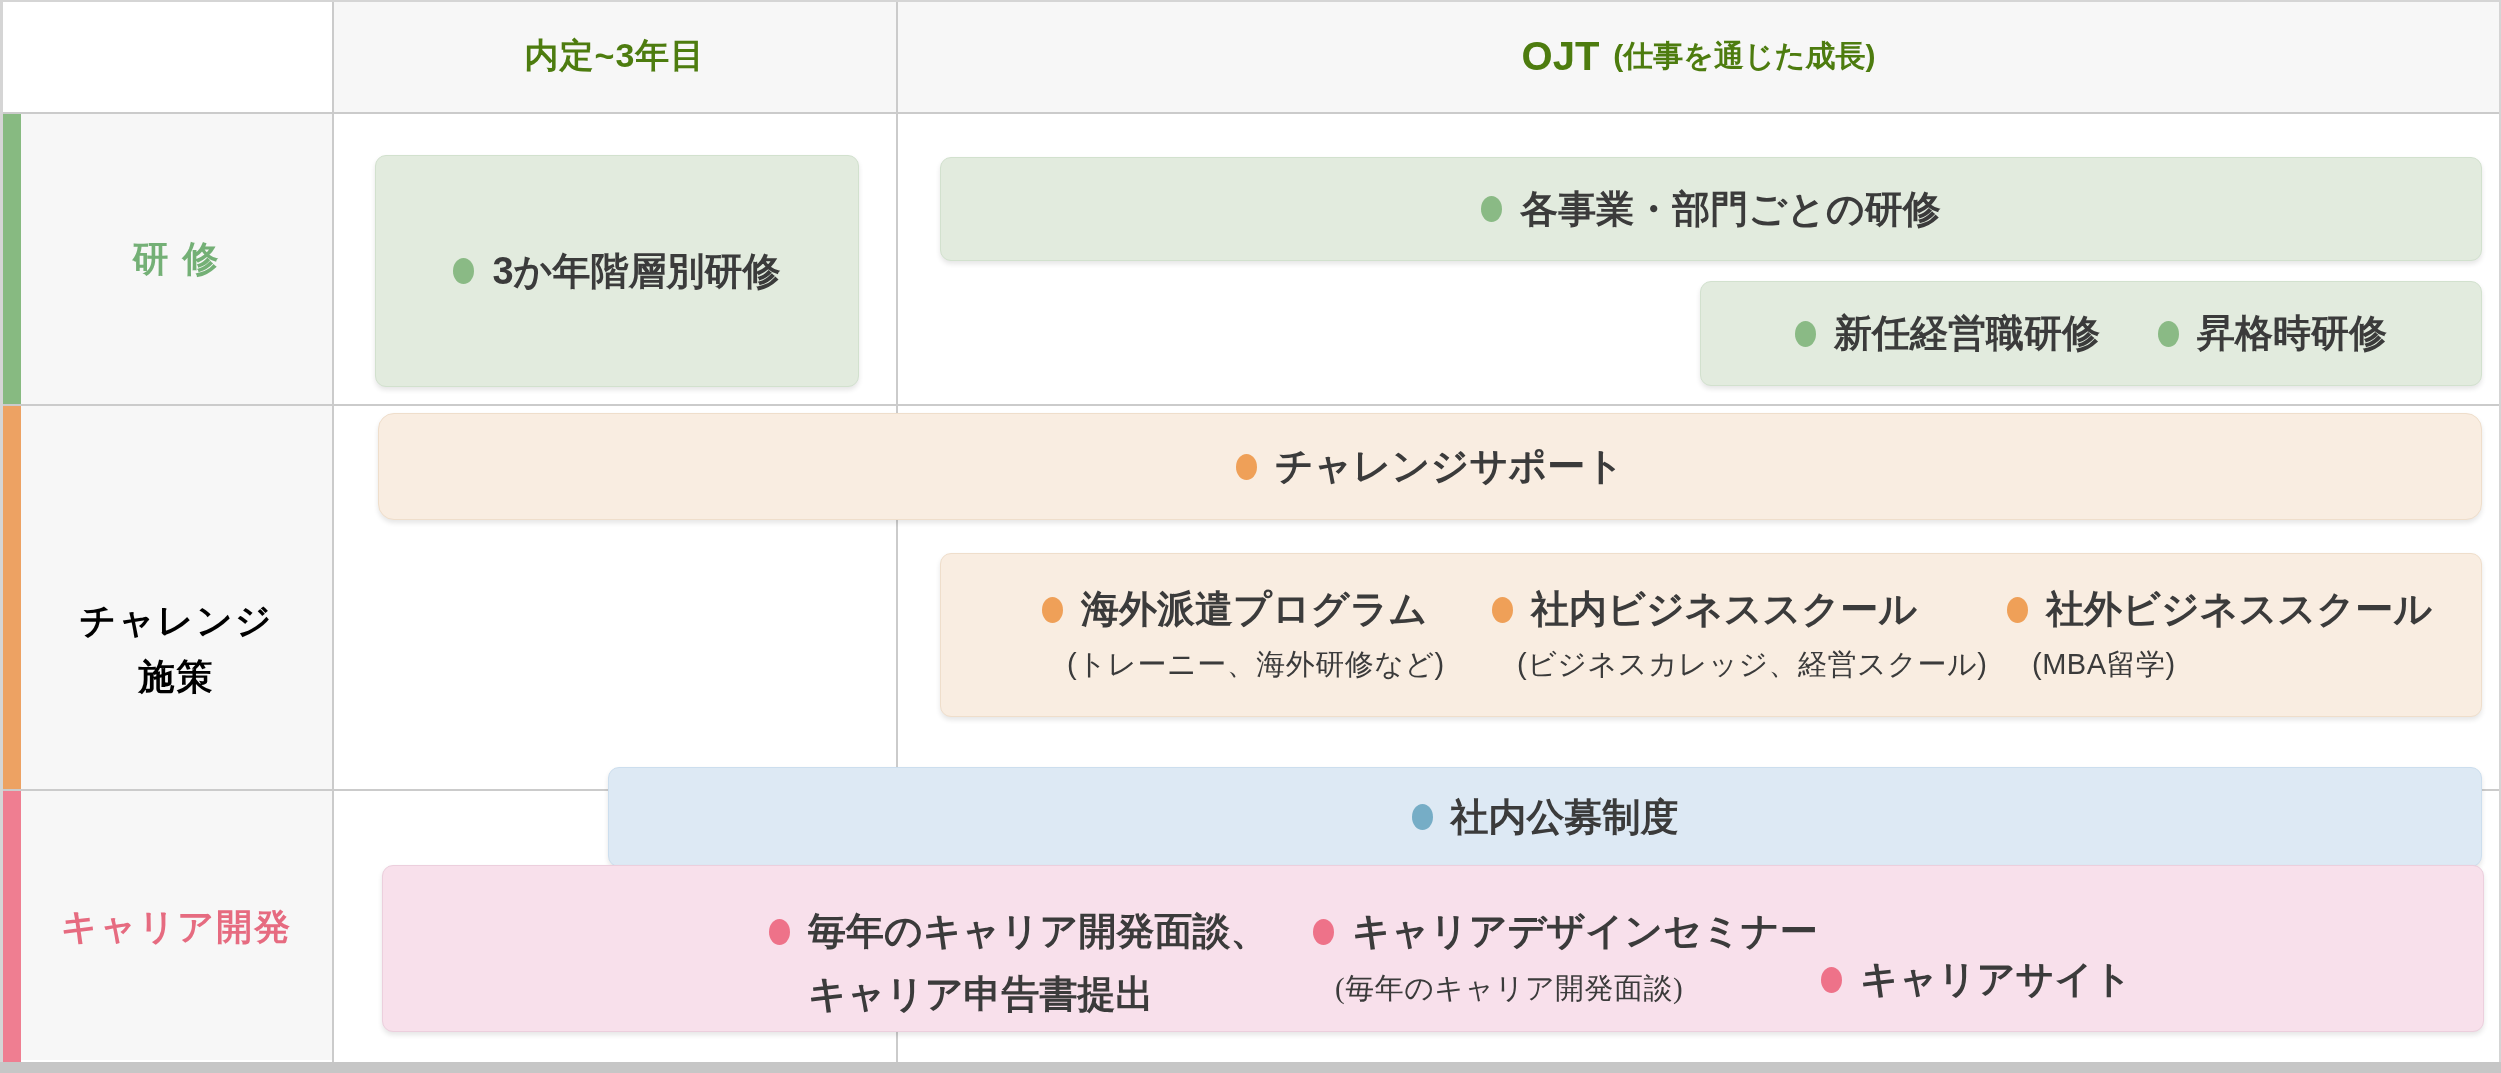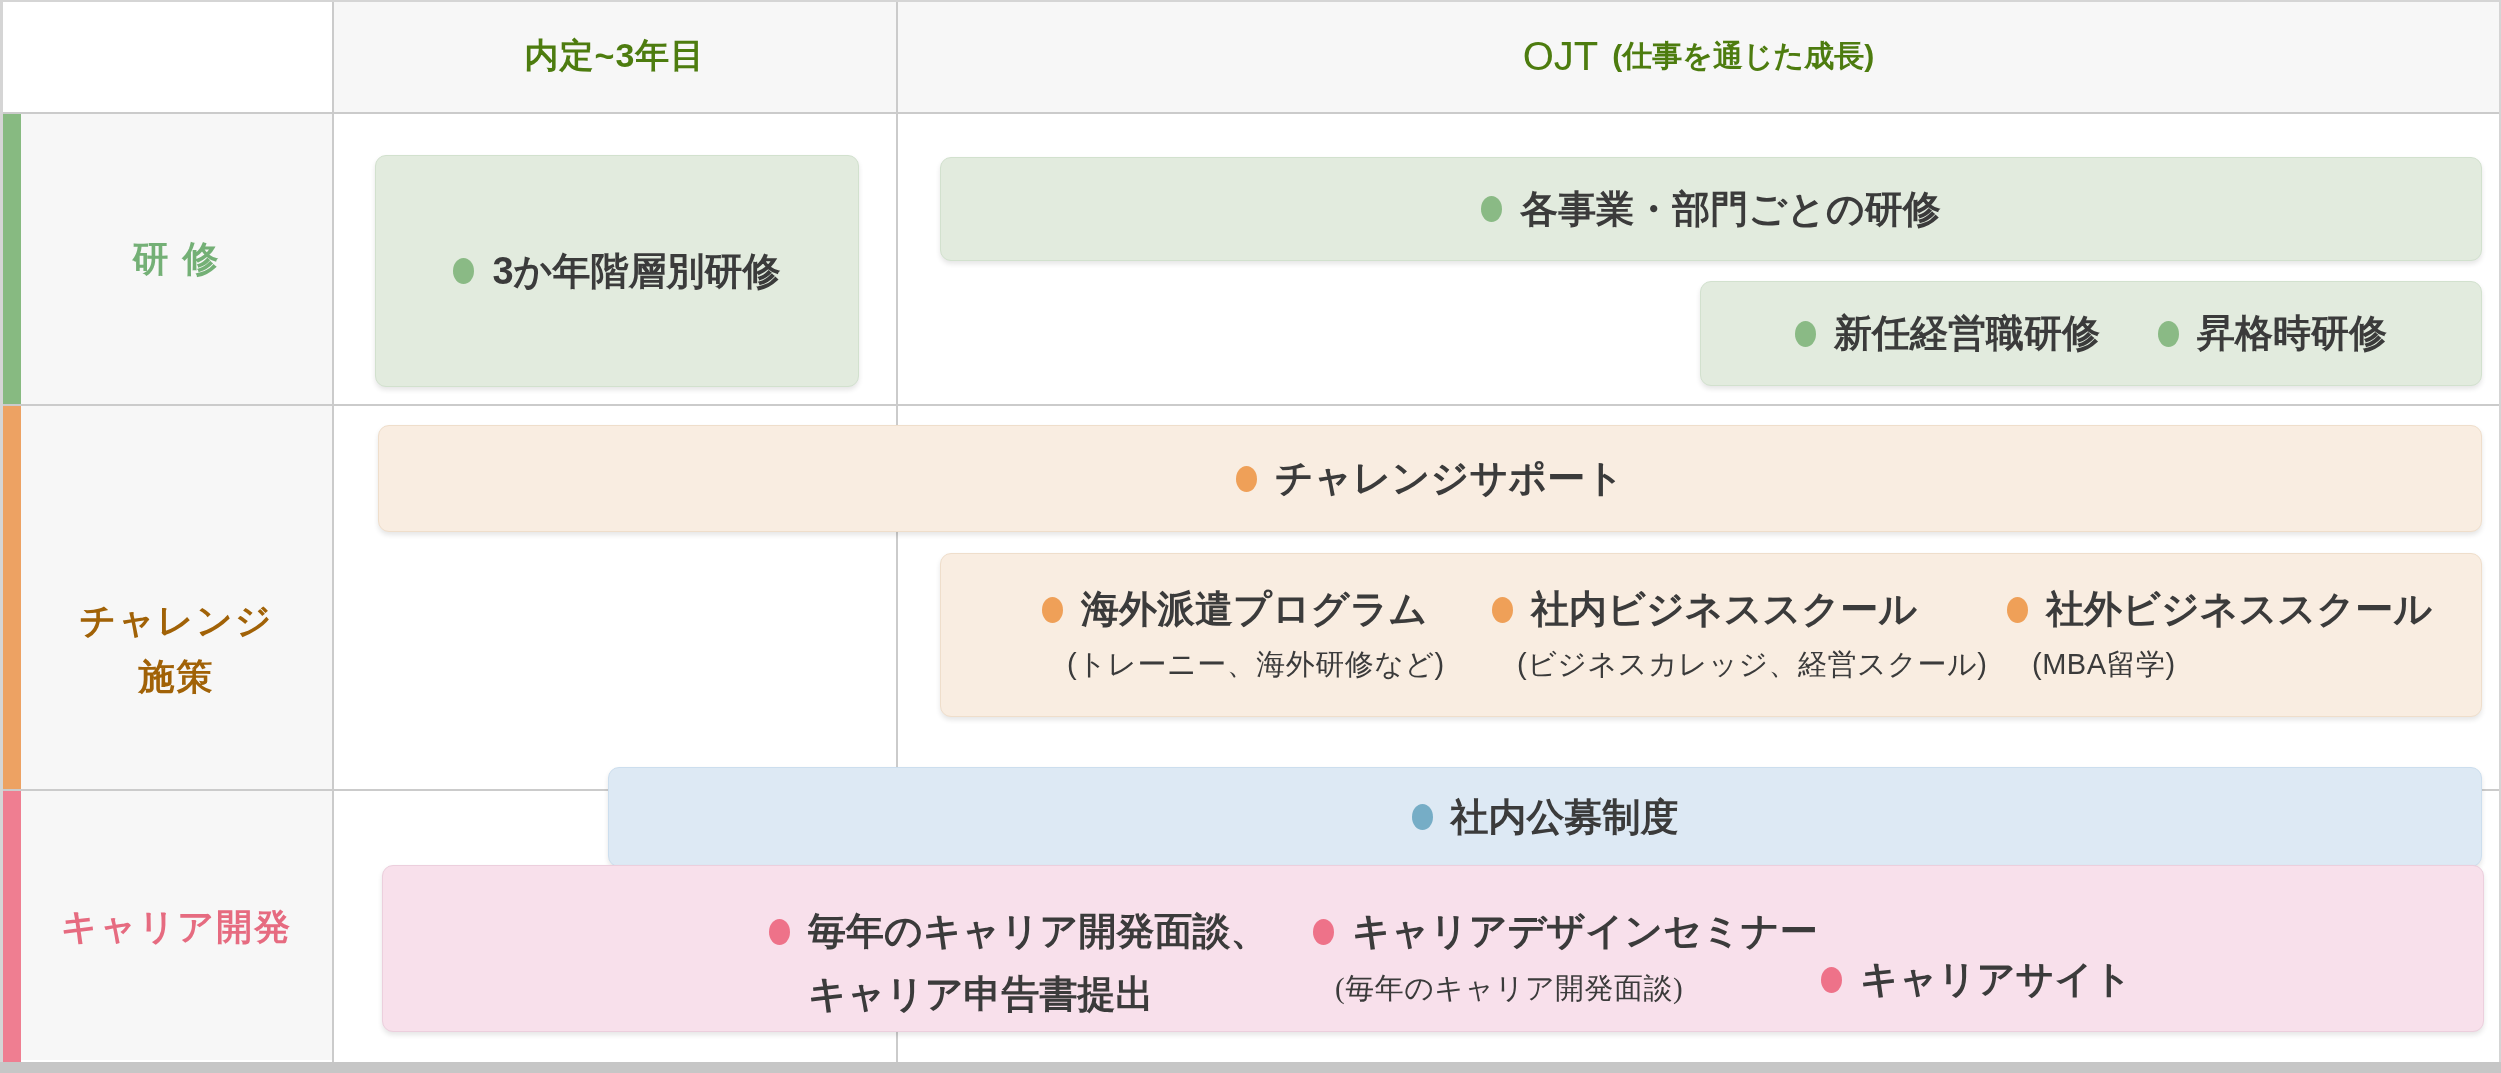--- a/index.html
+++ b/index.html
@@ -35,50 +35,50 @@
   
   .bar { left: 3px; width: 18px; }
   .bar-green  { top: 114px; height: 290px; background: #87ba81; }
   .bar-orange { top: 406px; height: 383px; background: #eda263; }
   .bar-pink   { top: 791px; height: 271px; background: #ef7e91; }
 
   
   .h-cell { display: flex; align-items: center; justify-content: center; font-weight: bold; color: #4d7c0f; }
   .h-cell2 { left: 334px; top: 0; width: 562px; height: 112px; font-size: 34px; letter-spacing: 1px; }
   .h-cell3 { left: 898px; top: 0; width: 1601px; height: 112px; gap: 14px; }
-  .h-ojt      { font-size: 40px; font-weight: normal; }
+  .h-ojt      { font-size: 40px; font-weight: bold; }
   .h-ojt-note { font-size: 30px; font-weight: bold; }
 
   
   .row-label {
     left: 21px; width: 311px;
     display: flex; flex-direction: column; align-items: center; justify-content: center;
     font-size: 36px; font-weight: bold; letter-spacing: 2px; text-align: center; line-height: 1.55;
   }
   .lbl-training  { top: 114px; height: 290px; color: #74b076; }
-  .lbl-challenge { top: 406px; height: 486px; color: #a16207; }
+  .lbl-challenge { top: 406px; height: 486px; color: #000000; }
   .lbl-career    { top: 791px; height: 271px; color: #e66b80; }
 
   
   .box {
     position: absolute;
     border-radius: 11px;
     box-shadow: 0 3px 5px rgba(0,0,0,0.10);
     display: flex; align-items: center; justify-content: center;
     font-size: 38px; font-weight: bold; color: #3b3b3b;
   }
   .box-green  { background: #e2ebde; border: 1px solid #d2e1ce; }
   .box-orange { background: #f9ede1; border: 1px solid #efdecb; }
   .box-blue   { background: #dde9f4; border: 1px solid #ccdeee; margin-top: 25px; }
   .box-pink   { background: #f8e0eb; border: 1px solid #eccfdd; }
 
   #box-3year     { left: 375px;  top: 155px; width: 482px;  height: 230px; }
   #box-division  { left: 940px;  top: 157px; width: 1540px; height: 102px; }
   #box-promotion { left: 1700px; top: 281px; width: 780px;  height: 103px; gap: 58px; }
-  #box-challenge-support  { left: 378px; top: 425px; width: 2102px; height: 105px; }
+  #box-challenge-support  { left: 378px; top: 413px; width: 2102px; height: 105px; border-radius: 16px; }
   #box-challenge-programs { left: 940px; top: 553px; width: 1540px; height: 162px; display: block; }
   #box-job-posting { left: 608px; top: 742px; width: 1872px; height: 98px; }
   #box-career-dev  { left: 382px; top: 865px; width: 2100px; height: 165px; display: block; }
 
   
   .bullet {
     display: inline-block; flex-shrink: 0;
     width: 21px; height: 26px; border-radius: 50%;
     margin-right: 18px;
   }

